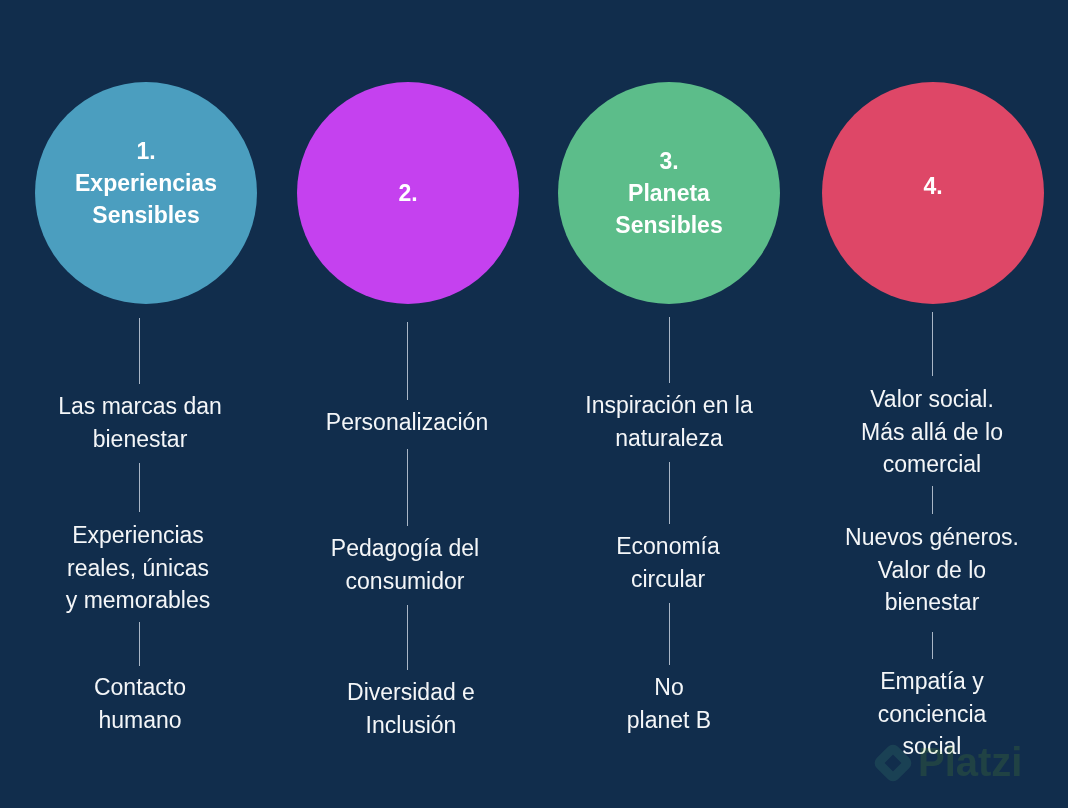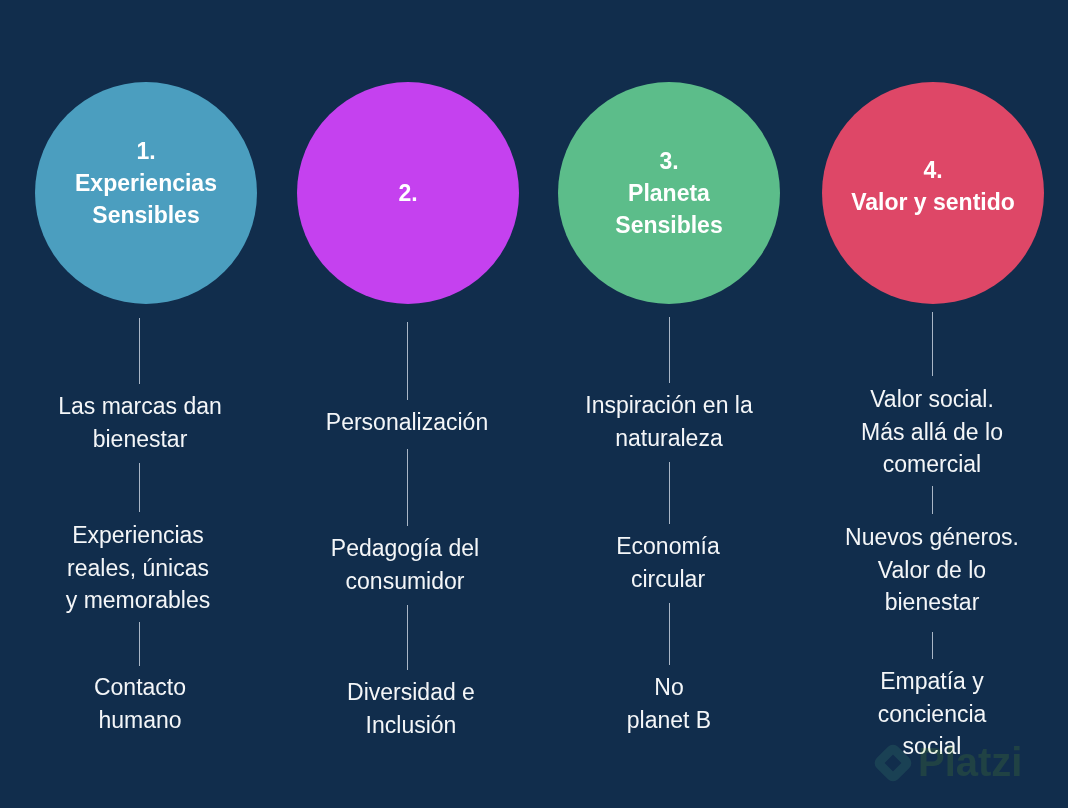--- a/index.html
+++ b/index.html
@@ -97,21 +97,20 @@
 naturaleza</div>
 <div class="vline" style="left:669px; top:462px; height:62px;"></div>
 <div class="item" style="left:558px; top:530px;">Economía
 circular</div>
 <div class="vline" style="left:669px; top:603px; height:62px;"></div>
 <div class="item" style="left:559px; top:671px;">No
 planet B</div>
 
 <div class="circle" style="left:822px; top:82px; background:#de4767; padding-bottom:14px; box-sizing:border-box;">
   <span class="num">4.</span>
-  <span class="title">Valor y sentido</span>
 </div>
 <div class="vline" style="left:932px; top:312px; height:64px;"></div>
 <div class="item" style="left:822px; top:383px;">Valor social.
 Más allá de lo
 comercial</div>
 <div class="vline" style="left:932px; top:486px; height:28px;"></div>
 <div class="item" style="left:822px; top:521px;">Nuevos géneros.
 Valor de lo
 bienestar</div>
 <div class="vline" style="left:932px; top:632px; height:27px;"></div>

